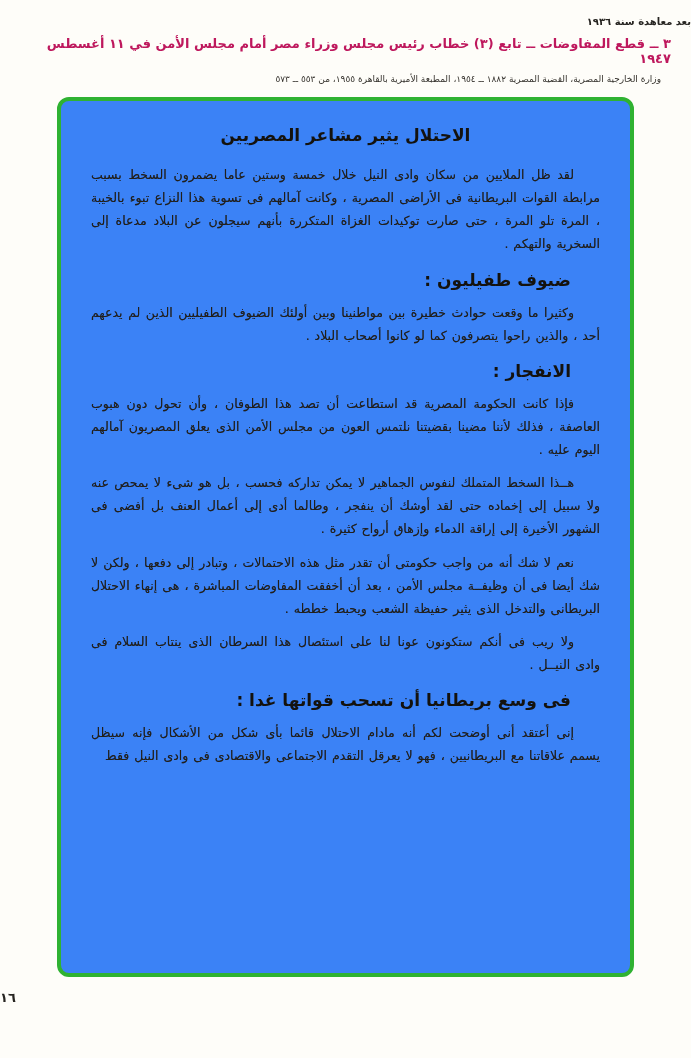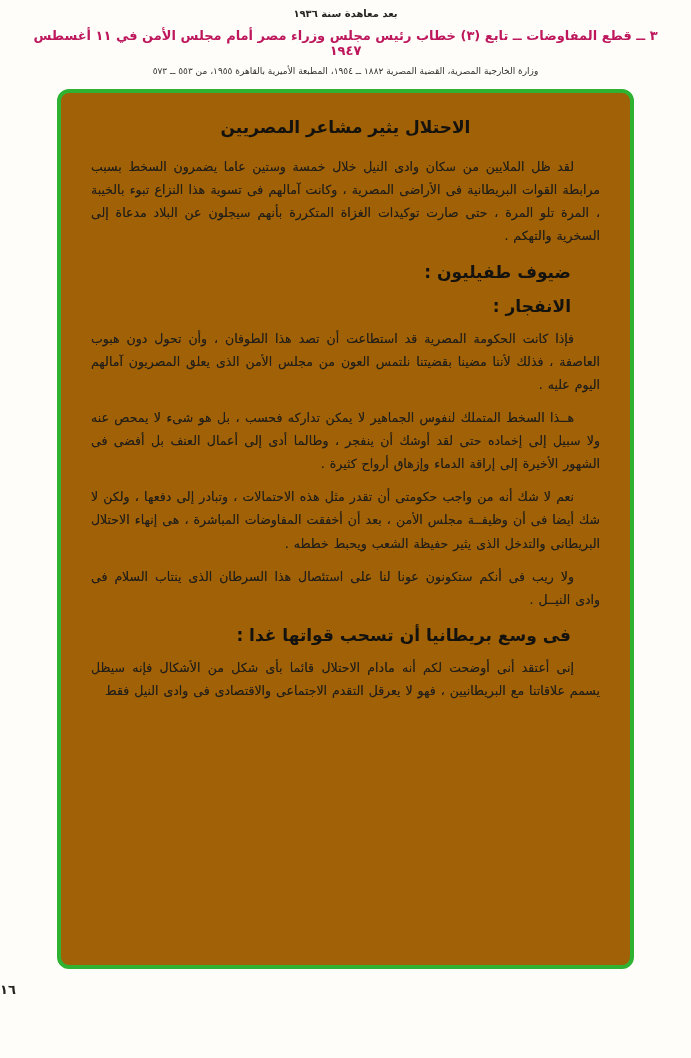--- a/index.html
+++ b/index.html
@@ -6,21 +6,21 @@
   html, body { margin: 0; padding: 0; }
   body {
     width: 691px;
     height: 1058px;
     background: #fefdf9;
     font-family: "DejaVu Sans", sans-serif;
     direction: rtl;
     color: #201f1b;
     overflow: hidden;
   }
-  .top-header { text-align: center; padding-top: 8px; }
+  .top-header { text-align: right; padding-top: 16px; }
   .top-note {
     font-size: 10px;
     font-weight: bold;
     color: #262421;
     letter-spacing: 1px;
   }
   .doc-title {
     font-size: 13px;
     font-weight: bold;
     margin: 9px 20px 0 20px;
@@ -30,21 +30,21 @@
     font-size: 9px;
     margin: 8px 30px 0 30px;
     color: #34312c;
   }
   .green-box {
     width: 577px;
     height: 880px;
     margin: 13px auto 0 auto;
     border: 4px solid #2fb232;
     border-radius: 12px;
-    background: #a16207;
+    background: #3b82f6;
     padding: 20px 30px 8px 30px;
     overflow: hidden;
   }
   .main-heading {
     text-align: center;
     font-size: 17px;
     font-weight: bold;
     margin: 4px 0 18px 0;
     color: #14120e;
   }
@@ -80,20 +80,21 @@
   <div class="doc-title">٣ ــ قطع المفاوضات ــ تابع (٣) خطاب رئيس مجلس وزراء مصر أمام مجلس الأمن في ١١ أغسطس ١٩٤٧</div>
   <div class="doc-source">وزارة الخارجية المصرية، القضية المصرية ١٨٨٢ ــ ١٩٥٤، المطبعة الأميرية بالقاهرة ١٩٥٥، من ٥٥٣ ــ ٥٧٣</div>
 </header>
 
 <main class="green-box">
 
   <h1 class="main-heading">الاحتلال يثير مشاعر المصريين</h1>
   <p class="para">لقد ظل الملايين من سكان وادى النيل خلال خمسة وستين عاما يضمرون السخط بسبب مرابطة القوات البريطانية فى الأراضى المصرية ، وكانت آمالهم فى تسوية هذا النزاع تبوء بالخيبة ، المرة تلو المرة ، حتى صارت توكيدات الغزاة المتكررة بأنهم سيجلون عن البلاد مدعاة إلى السخرية والتهكم .</p>
 
   <h2 class="sub-heading">ضيوف طفيليون :</h2>
+  <p class="para">وكثيرا ما وقعت حوادث خطيرة بين مواطنينا وبين أولئك الضيوف الطفيليين الذين لم يدعهم أحد ، والذين راحوا يتصرفون كما لو كانوا أصحاب البلاد .</p>
 
   <h2 class="sub-heading">الانفجار :</h2>
   <p class="para">فإذا كانت الحكومة المصرية قد استطاعت أن تصد هذا الطوفان ، وأن تحول دون هبوب العاصفة ، فذلك لأننا مضينا بقضيتنا نلتمس العون من مجلس الأمن الذى يعلق المصريون آمالهم اليوم عليه .</p>
   <p class="para">هــذا السخط المتملك لنفوس الجماهير لا يمكن تداركه فحسب ، بل هو شىء لا يمحص عنه ولا سبيل إلى إخماده حتى لقد أوشك أن ينفجر ، وطالما أدى إلى أعمال العنف بل أفضى فى الشهور الأخيرة إلى إراقة الدماء وإزهاق أرواح كثيرة .</p>
   <p class="para">نعم لا شك أنه من واجب حكومتى أن تقدر مثل هذه الاحتمالات ، وتبادر إلى دفعها ، ولكن لا شك أيضا فى أن وظيفــة مجلس الأمن ، بعد أن أخفقت المفاوضات المباشرة ، هى إنهاء الاحتلال البريطانى والتدخل الذى يثير حفيظة الشعب ويحبط خططه .</p>
   <p class="para">ولا ريب فى أنكم ستكونون عونا لنا على استئصال هذا السرطان الذى ينتاب السلام فى وادى النيــل .</p>
 
   <h2 class="sub-heading">فى وسع بريطانيا أن تسحب قواتها غدا :</h2>
   <p class="para">إنى أعتقد أنى أوضحت لكم أنه مادام الاحتلال قائما بأى شكل من الأشكال فإنه سيظل يسمم علاقاتنا مع البريطانيين ، فهو لا يعرقل التقدم الاجتماعى والاقتصادى فى وادى النيل فقط</p>
 

